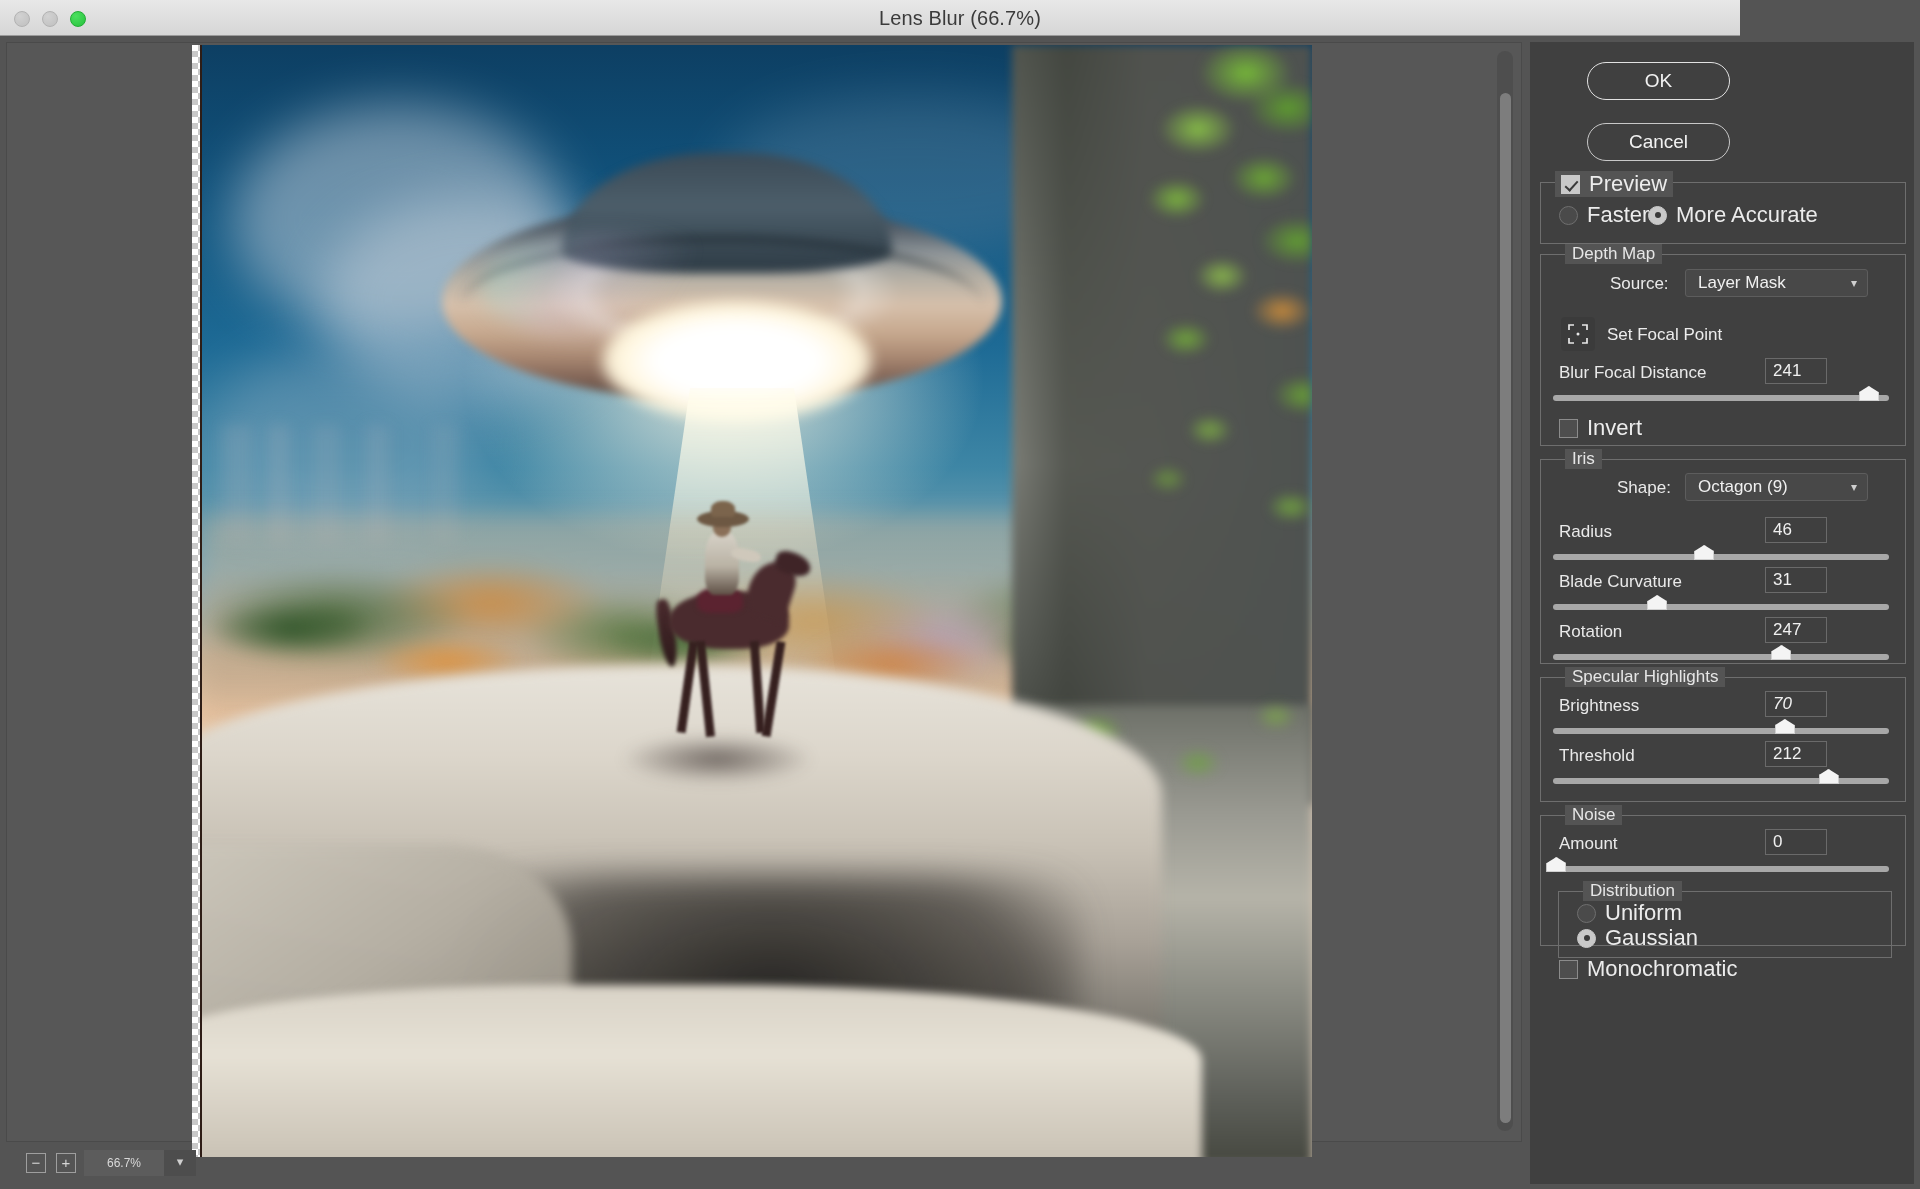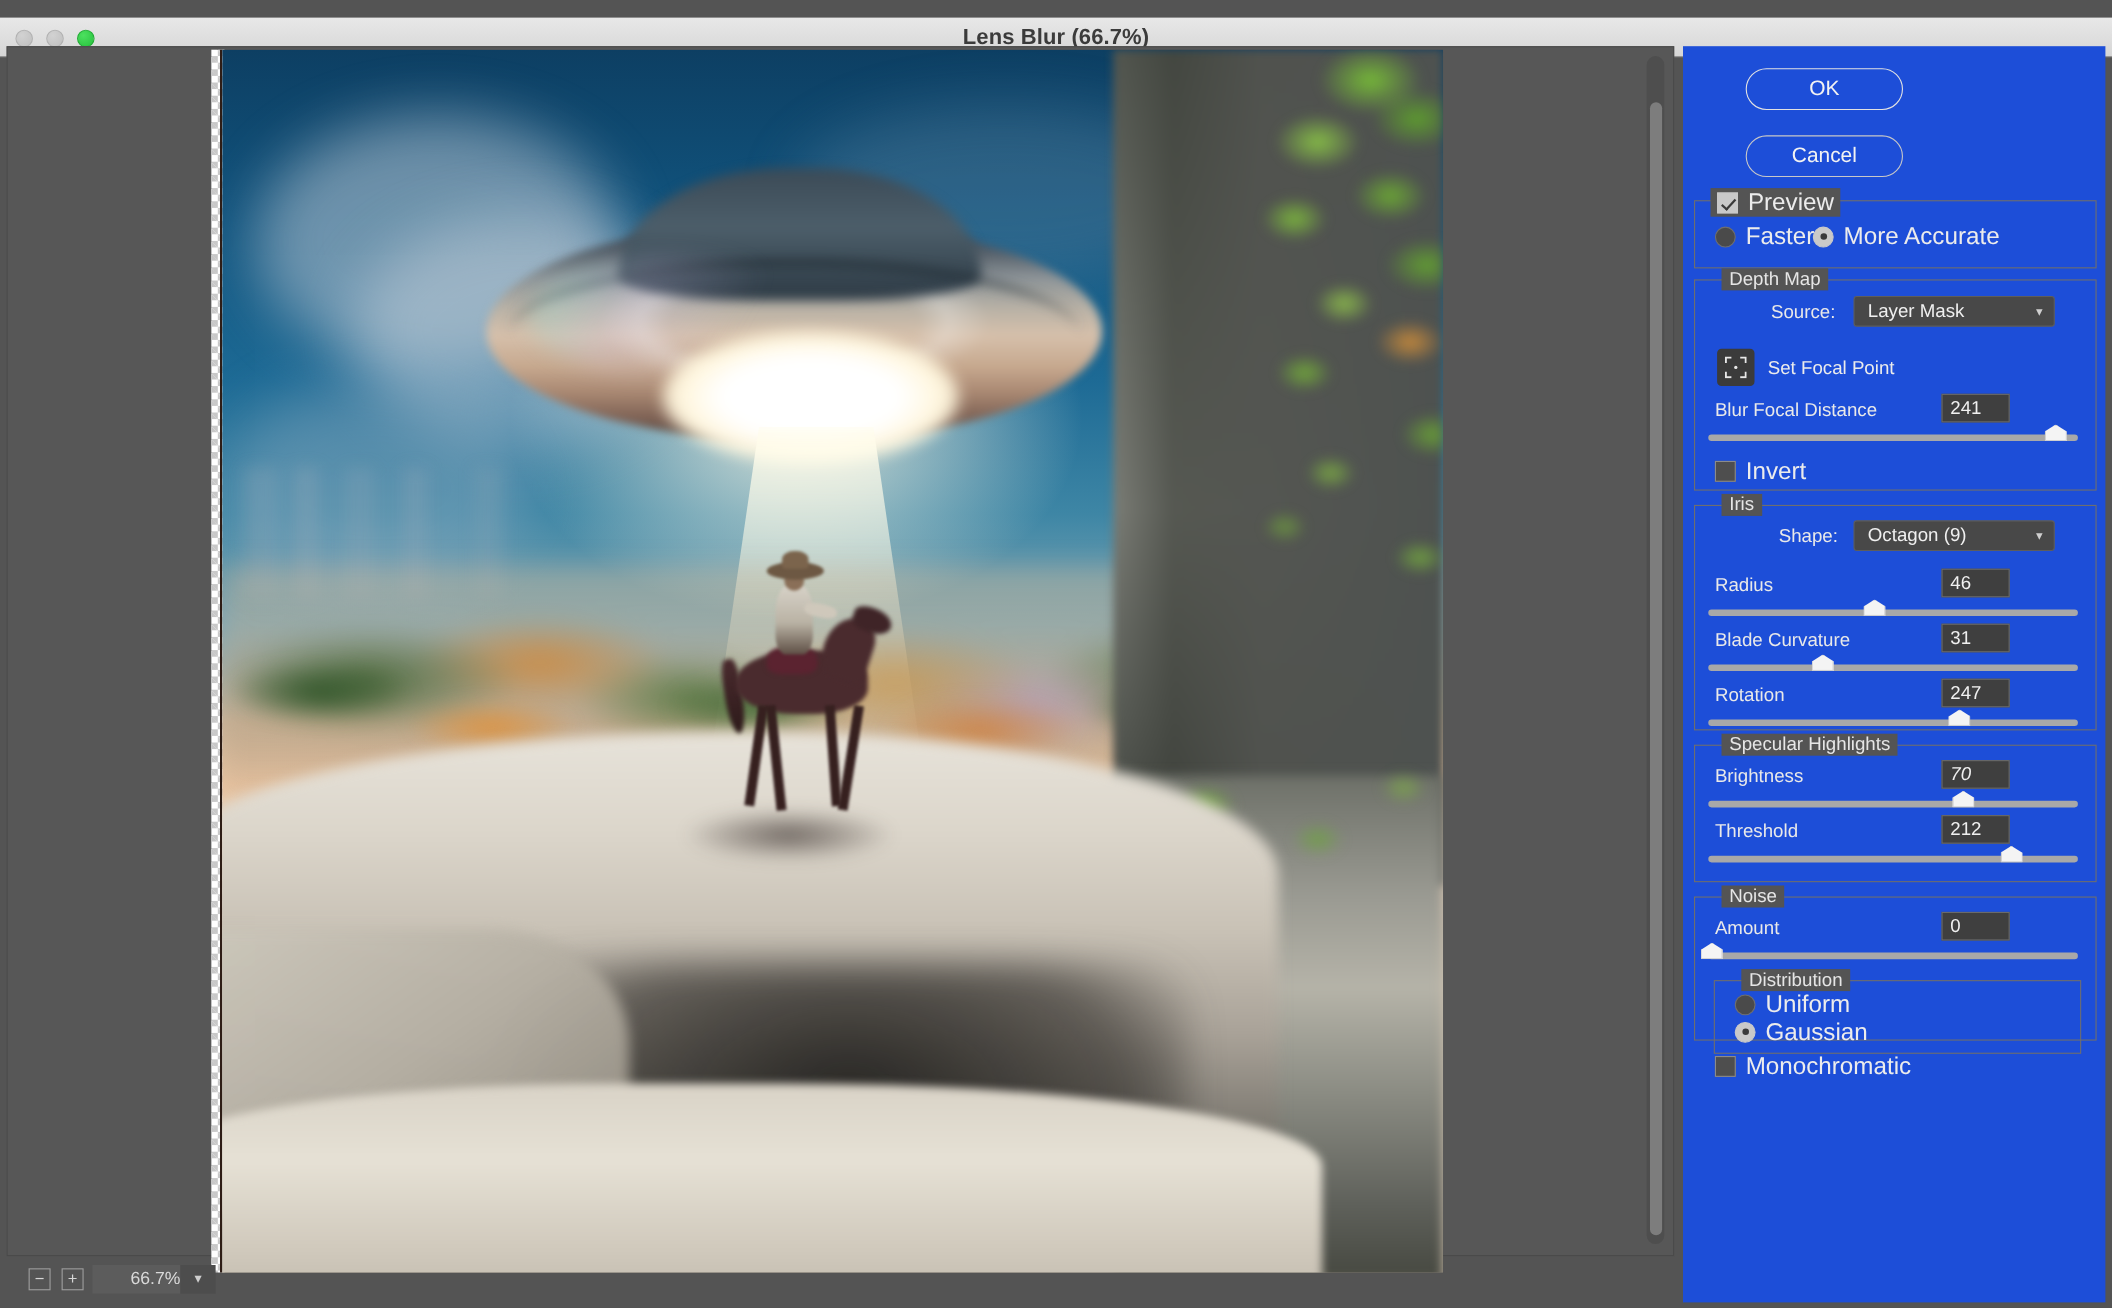--- a/index.html
+++ b/index.html
@@ -12,25 +12,24 @@
 
   
   #app {
     position: relative;
     width: 1920px; height: 1189px;
     background: #545454;
   }
 
   
   #titlebar {
-    position: absolute; left: 0; top: 16px;
-    width: 1920px; height: 36px;
+    position: absolute; left: 0; top: 0;
+    width: 1740px; height: 36px;
     background: linear-gradient(to bottom, #e8e8e8 0%, #d6d6d6 100%);
     border-bottom: 1px solid #9a9a9a;
-    font-weight: bold;
   }
   #titlebar .title {
     position: absolute; left: 0; top: 0;
     width: 1920px; height: 36px;
     line-height: 36px;
     text-align: center;
     font-size: 20px;
     color: #3b3b3b;
     letter-spacing: .1px;
   }
@@ -373,39 +372,39 @@
     font-size: 15px; line-height: 18px; text-align: center;
     background: transparent;
   }
   .zoom-btn.minus { left: 20px; }
   .zoom-btn.plus  { left: 50px; }
   #zoom-field {
     position: absolute; left: 78px; top: 5px;
     width: 80px; height: 26px;
     background: #5c5c5c;
     color: #d9d9d9;
-    font-size: 16px;
+    font-size: 12px;
     line-height: 26px;
-    text-align: right;
+    text-align: center;
   }
   #zoom-menu {
     position: absolute; left: 158px; top: 5px;
     width: 32px; height: 26px;
     background: #4d4d4d;
     color: #cfcfcf;
     text-align: center;
     line-height: 24px;
     font-size: 13px;
   }
 
   
   #panel {
     position: absolute; left: 1530px; top: 42px;
     width: 384px; height: 1142px;
-    background: #1d4ed8;
+    background: #404040;
   }
   .pbtn {
     position: absolute; left: 57px;
     width: 143px; height: 38px;
     border: 1px solid #c8c8c8;
     border-radius: 19px;
     background: transparent;
     color: #f2f2f2;
     font-size: 19px;
     line-height: 36px;

